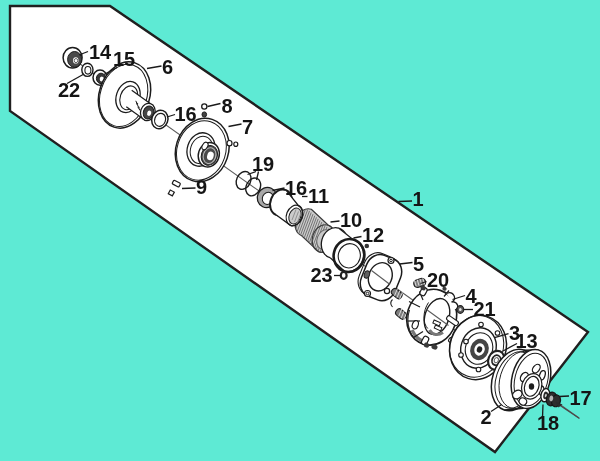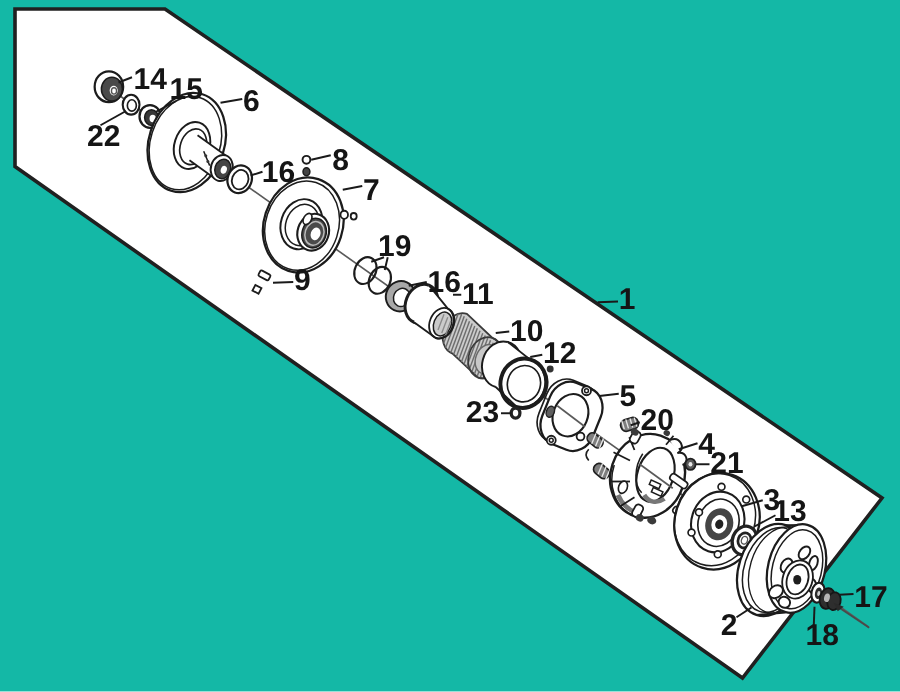--- a/index.html
+++ b/index.html
@@ -1,16 +1,16 @@
 <!DOCTYPE html>
 <html><head>
 <meta charset="utf-8">
 <style>
 html,body{margin:0;padding:0;background:#ffffff;}
-#stage{position:relative;width:600px;height:461px;background:#14b8a6;overflow:hidden;}
+#stage{position:relative;width:600px;height:461px;background:#5eead4;overflow:hidden;}
 svg{display:block;}
 text{font-family:"Liberation Sans",sans-serif;font-weight:bold;fill:#151515;}
 </style>
 </head>
 <body>
 <div id="stage">
 <svg width="600" height="461" viewBox="0 0 600 461">
 
 <polygon points="10,6 110,6 588,332 495,452 10,111" fill="#ffffff" stroke="#202020" stroke-width="2.4" stroke-linejoin="miter"></polygon>
 

